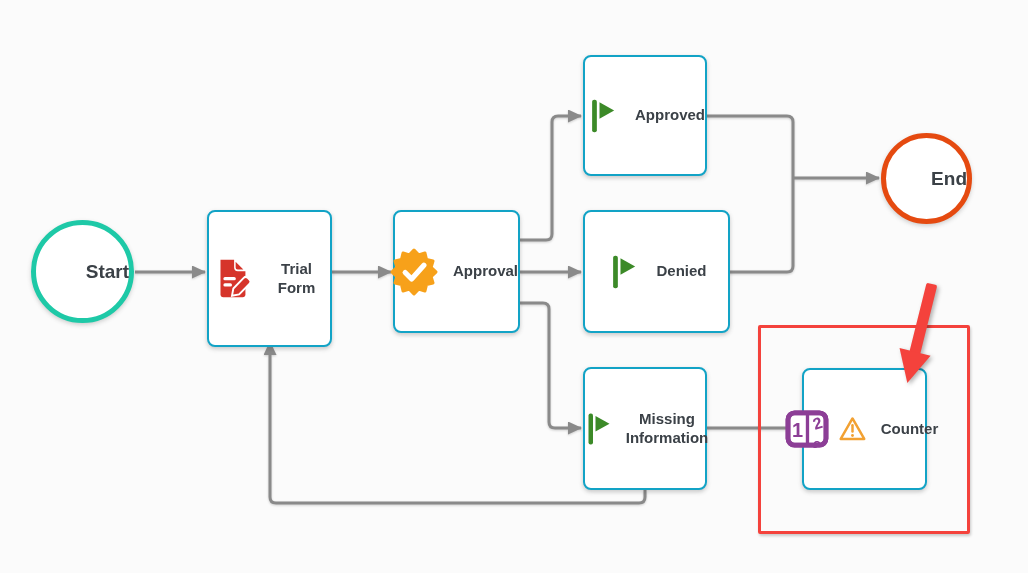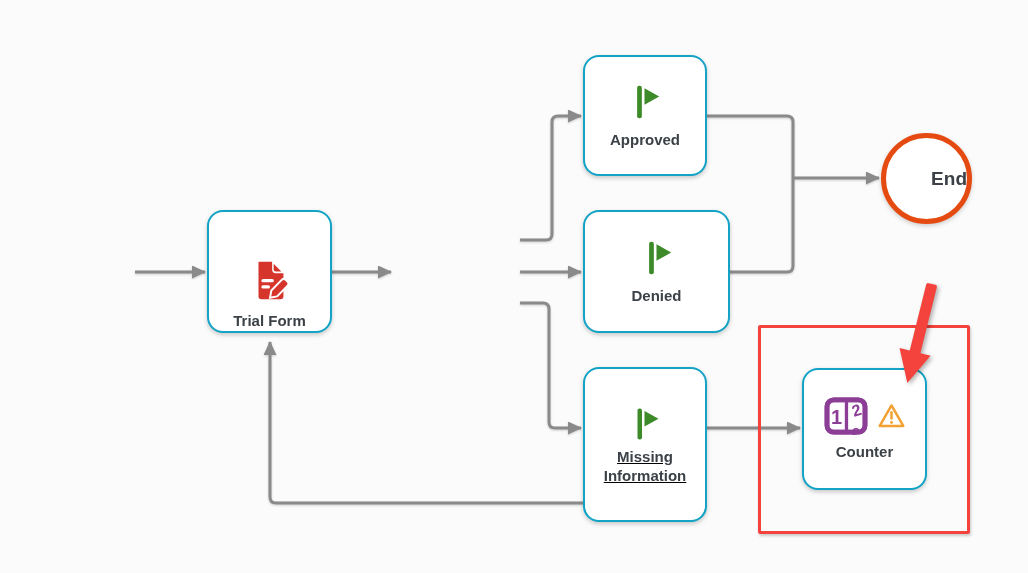--- a/index.html
+++ b/index.html
@@ -10,23 +10,23 @@
   }
   .canvas{position:relative;width:1028px;height:573px;}
   svg{display:block;}
   .edges{
     position:absolute;left:0;top:0;z-index:1;
     filter:drop-shadow(0 1.5px 1px rgba(0,0,0,0.18));
   }
   .node{
     position:absolute;z-index:2;box-sizing:border-box;
     background:#ffffff;
-    border:2px solid #12a3c6;border-radius:16px;
+    border:2px solid #12a3c6;border-radius:8px;
     box-shadow:0 2px 4px rgba(70,70,70,0.28);
-    display:flex;flex-direction:column;align-items:center;justify-content:center;
+    display:flex;align-items:center;justify-content:center;
     gap:8px;cursor:pointer;
   }
   .node-label{
     font-size:15px;font-weight:700;color:#3b4147;
     text-align:center;line-height:1.25;padding:0 6px;
   }
   .terminal{
     position:absolute;z-index:2;box-sizing:border-box;
     background:#ffffff;border-radius:50%;
     box-shadow:0 2px 4px rgba(70,70,70,0.25);
@@ -66,36 +66,48 @@
       <path d="M520 272 H581" marker-end="url(#ah)"></path>
       <path d="M520 303 H543 Q549 303 549 309 V422 Q549 428 555 428 H581" marker-end="url(#ah)"></path>
       <path d="M707 116 H787 Q793 116 793 122 V178"></path>
       <path d="M707 272 H787 Q793 272 793 266 V178"></path>
       <path d="M793 178 H879" marker-end="url(#ah)"></path>
       <path d="M707 428 H800" marker-end="url(#ah)"></path>
       <path d="M645 490 V497 Q645 503 639 503 H276 Q270 503 270 497 V342" marker-end="url(#ah)"></path>
     </g>
   </svg>
 
+  <div class="terminal start" style="left:31px;top:220px;width:103px;height:103px;">
+    <span>Start</span>
+  </div>
 
-  <div class="node" style="left:207px;top:210px;width:125px;height:123px;justify-content:flex-end;">
+  <div class="node" style="left:207px;top:210px;width:125px;height:137px;justify-content:flex-end;">
     <span>
       <svg width="46" height="46" viewBox="0 0 48 48">
         <path d="M12 4 H27 L38 15 V40 a3 3 0 0 1 -3 3 H15 a3 3 0 0 1 -3 -3 Z" fill="#d6352b"></path>
         <path d="M27 4 V12 a3 3 0 0 0 3 3 H38 Z" fill="#d6352b" stroke="#ffffff" stroke-width="1.6"></path>
         <rect x="15" y="22" width="13" height="3.4" rx="1.7" fill="#ffffff"></rect>
         <rect x="15" y="28.5" width="9" height="3.4" rx="1.7" fill="#ffffff"></rect>
         <g stroke="#ffffff" stroke-width="2">
           <path d="M36.2 22.8 a3 3 0 0 1 4.2 0 l2 2 a3 3 0 0 1 0 4.2 l-11 11 l-7.4 1.4 l1.4 -7.4 Z" fill="#d6352b"></path>
         </g>
       </svg>
     </span>
     <span class="node-label">Trial Form</span>
   </div>
 
+  <div class="node" style="left:393px;top:210px;width:127px;height:123px;">
+    <span>
+      <svg width="50" height="50" viewBox="0 0 48 48">
+        <polygon points="24,3 28.4,7.6 34.5,5.8 36,12 42.2,13.5 40.4,19.6 45,24 40.4,28.4 42.2,34.5 36,36 34.5,42.2 28.4,40.4 24,45 19.6,40.4 13.5,42.2 12,36 5.8,34.5 7.6,28.4 3,24 7.6,19.6 5.8,13.5 12,12 13.5,5.8 19.6,7.6" fill="#f7a11a" stroke="#f7a11a" stroke-width="3" stroke-linejoin="round"></polygon>
+        <path d="M15.5 24.5 l6.2 6.2 L33.5 17.5" fill="none" stroke="#ffffff" stroke-width="5" stroke-linecap="round" stroke-linejoin="round"></path>
+      </svg>
+    </span>
+    <span class="node-label">Approval</span>
+  </div>
 
   <div class="node" style="left:583px;top:55px;width:124px;height:121px;">
     <span>
       <svg width="42" height="42" viewBox="0 0 40 40">
         <rect x="12.5" y="4.5" width="4.5" height="31" rx="2" fill="#3c8a28"></rect>
         <polygon points="19.5,7 33.5,14.8 19.5,22.6" fill="#3c8a28"></polygon>
       </svg>
     </span>
     <span class="node-label">Approved</span>
   </div>
@@ -103,21 +115,21 @@
   <div class="node" style="left:583px;top:210px;width:147px;height:123px;">
     <span>
       <svg width="42" height="42" viewBox="0 0 40 40">
         <rect x="12.5" y="4.5" width="4.5" height="31" rx="2" fill="#3c8a28"></rect>
         <polygon points="19.5,7 33.5,14.8 19.5,22.6" fill="#3c8a28"></polygon>
       </svg>
     </span>
     <span class="node-label">Denied</span>
   </div>
 
-  <div class="node" style="left:583px;top:367px;width:124px;height:155px;gap:4px;text-decoration:underline;">
+  <div class="node" style="left:583px;top:367px;width:124px;height:123px;gap:4px;">
     <span>
       <svg width="40" height="40" viewBox="0 0 40 40">
         <rect x="12.5" y="4.5" width="4.5" height="31" rx="2" fill="#3c8a28"></rect>
         <polygon points="19.5,7 33.5,14.8 19.5,22.6" fill="#3c8a28"></polygon>
       </svg>
     </span>
     <span class="node-label">Missing Information</span>
   </div>
 
   <div class="node" style="left:802px;top:368px;width:125px;height:122px;">

